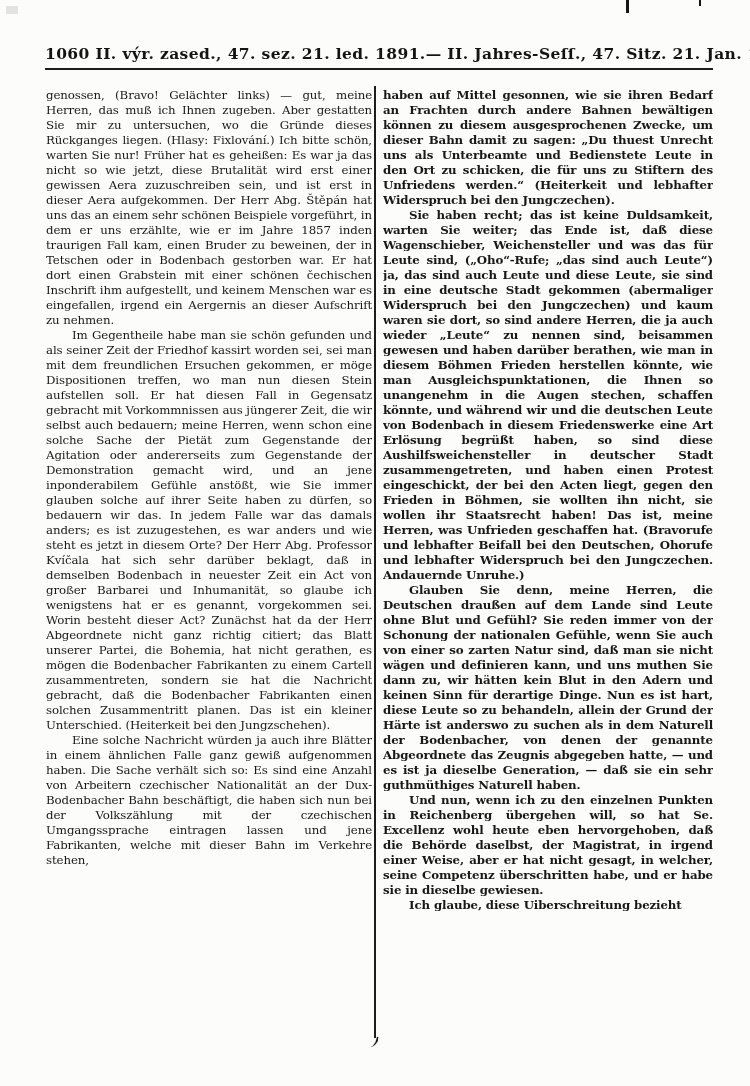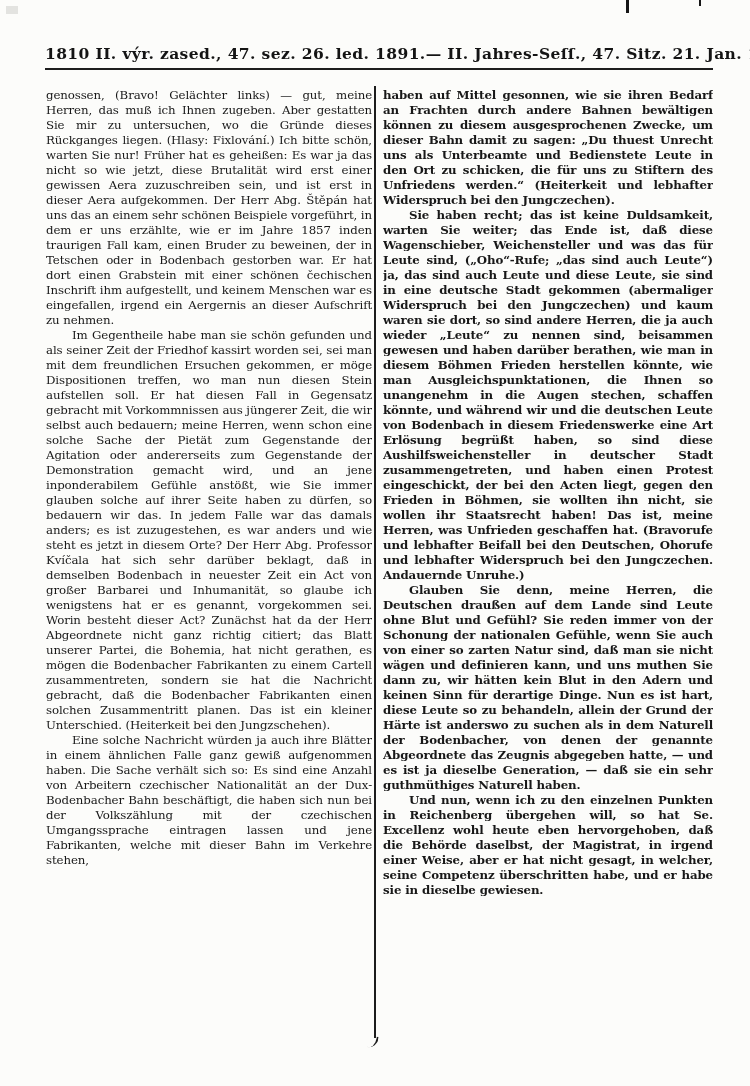--- a/index.html
+++ b/index.html
@@ -78,32 +78,33 @@
 </head>
 <body>
 
 <div class="page">
 
   <div class="artifact a1"></div>
   <div class="artifact a2"></div>
   <div class="artifact a3"></div>
 
   <div class="header">
-    <span class="seg-left">1810 II. výr. zased., 47. sez. 26. led. 1891.</span>
+    <span class="seg-left">1060 II. výr. zased., 47. sez. 21. led. 1891.</span>
     <span class="seg-right">— II. Jahres-Seſſ., 47. Sitz. 21. Jan. 1891</span>
   </div>
 
   <div class="divider"></div>
 
   <div class="column left">
       <p class="para">genossen, (Bravo! Gelächter links) — gut, meine Herren, das muß ich Ihnen zugeben. Aber gestatten Sie mir zu untersuchen, wo die Gründe dieses Rückganges liegen. (Hlasy: Fixlování.) Ich bitte schön, warten Sie nur! Früher hat es geheißen: Es war ja das nicht so wie jetzt, diese Brutalität wird erst einer gewissen Aera zuzuschreiben sein, und ist erst in dieser Aera aufgekommen. Der Herr Abg. Štěpán hat uns das an einem sehr schönen Beispiele vorgeführt, in dem er uns erzählte, wie er im Jahre 1857 inden traurigen Fall kam, einen Bruder zu beweinen, der in Tetschen oder in Bodenbach gestorben war. Er hat dort einen Grabstein mit einer schönen čechischen Inschrift ihm aufgestellt, und keinem Menschen war es eingefallen, irgend ein Aergernis an dieser Aufschrift zu nehmen.</p>
       <p class="para indent">Im Gegentheile habe man sie schön gefunden und als seiner Zeit der Friedhof kassirt worden sei, sei man mit dem freundlichen Ersuchen gekommen, er möge Dispositionen treffen, wo man nun diesen Stein aufstellen soll. Er hat diesen Fall in Gegensatz gebracht mit Vorkommnissen aus jüngerer Zeit, die wir selbst auch bedauern; meine Herren, wenn schon eine solche Sache der Pietät zum Gegenstande der Agitation oder andererseits zum Gegenstande der Demonstration gemacht wird, und an jene inponderabilem Gefühle anstößt, wie Sie immer glauben solche auf ihrer Seite haben zu dürfen, so bedauern wir das. In jedem Falle war das damals anders; es ist zuzugestehen, es war anders und wie steht es jetzt in diesem Orte? Der Herr Abg. Professor Kvíčala hat sich sehr darüber beklagt, daß in demselben Bodenbach in neuester Zeit ein Act von großer Barbarei und Inhumanität, so glaube ich wenigstens hat er es genannt, vorgekommen sei. Worin besteht dieser Act? Zunächst hat da der Herr Abgeordnete nicht ganz richtig citiert; das Blatt unserer Partei, die Bohemia, hat nicht gerathen, es mögen die Bodenbacher Fabrikanten zu einem Cartell zusammentreten, sondern sie hat die Nachricht gebracht, daß die Bodenbacher Fabrikanten einen solchen Zusammentritt planen. Das ist ein kleiner Unterschied. (Heiterkeit bei den Jungzschehen).</p>
       <p class="para indent">Eine solche Nachricht würden ja auch ihre Blätter in einem ähnlichen Falle ganz gewiß aufgenommen haben. Die Sache verhält sich so: Es sind eine Anzahl von Arbeitern czechischer Nationalität an der Dux-Bodenbacher Bahn beschäftigt, die haben sich nun bei der Volkszählung mit der czechischen Umgangssprache eintragen lassen und jene Fabrikanten, welche mit dieser Bahn im Verkehre stehen,</p>
     </div>
 
   <div class="column right">
       <p class="para">haben auf Mittel gesonnen, wie sie ihren Bedarf an Frachten durch andere Bahnen bewältigen können zu diesem ausgesprochenen Zwecke, um dieser Bahn damit zu sagen: „Du thuest Unrecht uns als Unterbeamte und Bedienstete Leute in den Ort zu schicken, die für uns zu Stiftern des Unfriedens werden.“ (Heiterkeit und lebhafter Widerspruch bei den Jungczechen).</p>
       <p class="para indent">Sie haben recht; das ist keine Duldsamkeit, warten Sie weiter; das Ende ist, daß diese Wagenschieber, Weichensteller und was das für Leute sind, („Oho“-Rufe; „das sind auch Leute“) ja, das sind auch Leute und diese Leute, sie sind in eine deutsche Stadt gekommen (abermaliger Widerspruch bei den Jungczechen) und kaum waren sie dort, so sind andere Herren, die ja auch wieder „Leute“ zu nennen sind, beisammen gewesen und haben darüber berathen, wie man in diesem Böhmen Frieden herstellen könnte, wie man Ausgleichspunktationen, die Ihnen so unangenehm in die Augen stechen, schaffen könnte, und während wir und die deutschen Leute von Bodenbach in diesem Friedenswerke eine Art Erlösung begrüßt haben, so sind diese Aushilfsweichensteller in deutscher Stadt zusammengetreten, und haben einen Protest eingeschickt, der bei den Acten liegt, gegen den Frieden in Böhmen, sie wollten ihn nicht, sie wollen ihr Staatsrecht haben! Das ist, meine Herren, was Unfrieden geschaffen hat. (Bravorufe und lebhafter Beifall bei den Deutschen, Ohorufe und lebhafter Widerspruch bei den Jungczechen. Andauernde Unruhe.)</p>
       <p class="para indent">Glauben Sie denn, meine Herren, die Deutschen draußen auf dem Lande sind Leute ohne Blut und Gefühl? Sie reden immer von der Schonung der nationalen Gefühle, wenn Sie auch von einer so zarten Natur sind, daß man sie nicht wägen und definieren kann, und uns muthen Sie dann zu, wir hätten kein Blut in den Adern und keinen Sinn für derartige Dinge. Nun es ist hart, diese Leute so zu behandeln, allein der Grund der Härte ist anderswo zu suchen als in dem Naturell der Bodenbacher, von denen der genannte Abgeordnete das Zeugnis abgegeben hatte, — und es ist ja dieselbe Generation, — daß sie ein sehr guthmüthiges Naturell haben.</p>
       <p class="para indent">Und nun, wenn ich zu den einzelnen Punkten in Reichenberg übergehen will, so hat Se. Excellenz wohl heute eben hervorgehoben, daß die Behörde daselbst, der Magistrat, in irgend einer Weise, aber er hat nicht gesagt, in welcher, seine Competenz überschritten habe, und er habe sie in dieselbe gewiesen.</p>
+      <p class="para indent">Ich glaube, diese Uiberschreitung bezieht</p>
     </div>
 
 </div>
 
 </body></html>

